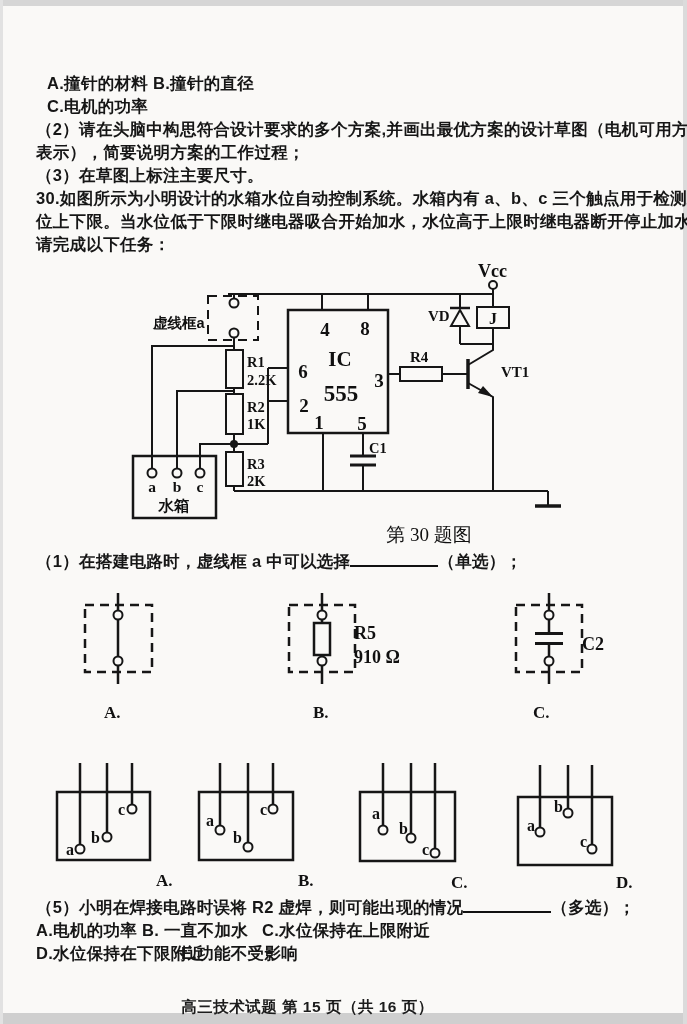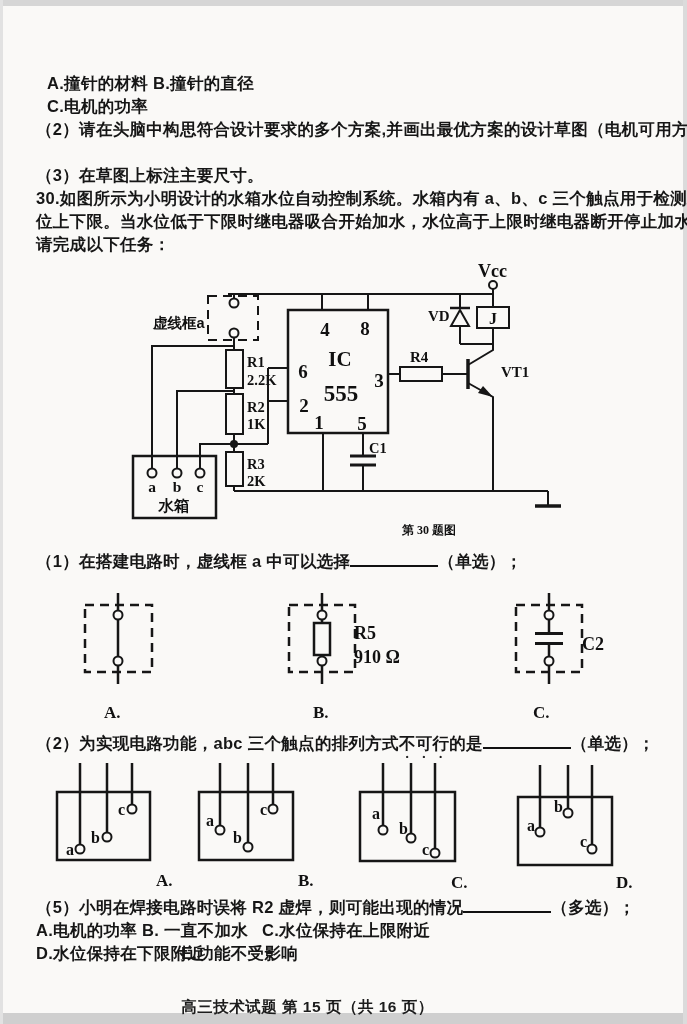--- a/index.html
+++ b/index.html
@@ -3,21 +3,21 @@
 <meta charset="utf-8">
 <title>高三技术试题</title>
 <style>
   html,body{margin:0;padding:0;background:#c9c9c9;}
   .page{position:relative;width:687px;height:1024px;margin:0 auto;background:#faf9f7;
         font-family:"Liberation Sans",sans-serif;color:#151515;overflow:hidden;}
   .edge{position:absolute;}
   .tline{position:absolute;font-size:16.5px;font-weight:700;letter-spacing:.3px;white-space:pre;color:#161616;}
   .optlabel{position:absolute;font-family:"Liberation Serif",serif;font-weight:700;font-size:17px;color:#111;}
   .caption{position:absolute;left:354px;top:522px;width:150px;text-align:center;
-           font-family:"Liberation Serif",serif;font-weight:700;font-size:12px;color:#111;}
+           font-family:"Liberation Serif",serif;font-weight:400;font-size:19px;color:#111;}
   .blank{display:inline-block;width:88px;height:13px;border-bottom:2.5px solid #111;}
   .emph{-webkit-text-emphasis:dot;-webkit-text-emphasis-position:under right;
         text-emphasis:dot;text-emphasis-position:under right;}
   .abs{position:absolute;}
   .svgtext text{fill:#101010;font-family:"Liberation Serif",serif;font-weight:700;}
   .cjk{font-family:"Liberation Sans",sans-serif !important;}
   .footer{position:absolute;left:0;top:997px;width:615px;text-align:center;
           font-size:15.5px;font-weight:700;color:#1c1c1c;letter-spacing:.5px;}
 </style>
 </head>
@@ -27,20 +27,21 @@
 
   <div class="edge" style="left:0;top:0;width:687px;height:6px;background:#d6d6d6"></div>
   <div class="edge" style="left:0;top:1013px;width:687px;height:11px;background:#cfcfcf"></div>
   <div class="edge" style="left:0;top:0;width:3px;height:1024px;background:#e2e2e2"></div>
   <div class="edge" style="left:683px;top:0;width:4px;height:1024px;background:#dbdbdb"></div>
 
   <div class="tline" style="left:47px;top:73px">A.撞针的材料</div>
   <div class="tline" style="left:153px;top:73px">B.撞针的直径</div>
   <div class="tline" style="left:47px;top:96px">C.电机的功率</div>
   <div class="tline" style="left:36px;top:119px">（2）请在头脑中构思符合设计要求的多个方案,并画出最优方案的设计草图（电机可用方框</div>
+  <div class="tline" style="left:36px;top:142px">表示），简要说明方案的工作过程；</div>
   <div class="tline" style="left:36px;top:165px">（3）在草图上标注主要尺寸。</div>
   <div class="tline" style="left:36px;top:188px">30.如图所示为小明设计的水箱水位自动控制系统。水箱内有 a、b、c 三个触点用于检测水</div>
   <div class="tline" style="left:36px;top:211px">位上下限。当水位低于下限时继电器吸合开始加水，水位高于上限时继电器断开停止加水。</div>
   <div class="tline" style="left:36px;top:234px">请完成以下任务：</div>
 
   <svg class="abs" style="left:118px;top:255px;width:472px;height:296px" viewBox="118 255 472 296">
     <g stroke="#161616" stroke-width="2" fill="none">
       <path d="M228,294 H493"></path>
       <path d="M493,289 V307"></path>
       <path d="M234,294 V298.5 M234,337.5 V346"></path>
@@ -147,21 +148,20 @@
     </g>
     <g class="svgtext">
       <text x="582" y="650" font-size="18">C2</text>
     </g>
   </svg>
 
   <div class="optlabel" style="left:104px;top:703px">A.</div>
   <div class="optlabel" style="left:313px;top:703px">B.</div>
   <div class="optlabel" style="left:533px;top:703px">C.</div>
 
-  <div class="tline" style="left:36px;top:733px"><span>（2）为实现电路功能，abc 三个触点的排列方式</span><span class="emph">不可行</span><span>的是</span><span class="blank"></span><span>（单选）；</span></div>
 
   <svg class="abs" style="left:50px;top:756px;width:112px;height:112px" viewBox="50 756 112 112">
     <g stroke="#161616" fill="none">
       <rect x="57" y="792" width="93" height="68" stroke-width="2.5"></rect>
       <path stroke-width="2.5" d="M80,763 V844.5 M107,763 V832.5 M132,763 V804.5"></path>
       <circle cx="80" cy="849" r="4.5" stroke-width="2"></circle>
       <circle cx="107" cy="837" r="4.5" stroke-width="2"></circle>
       <circle cx="132" cy="809" r="4.5" stroke-width="2"></circle>
     </g>
     <g class="svgtext" font-size="16">

